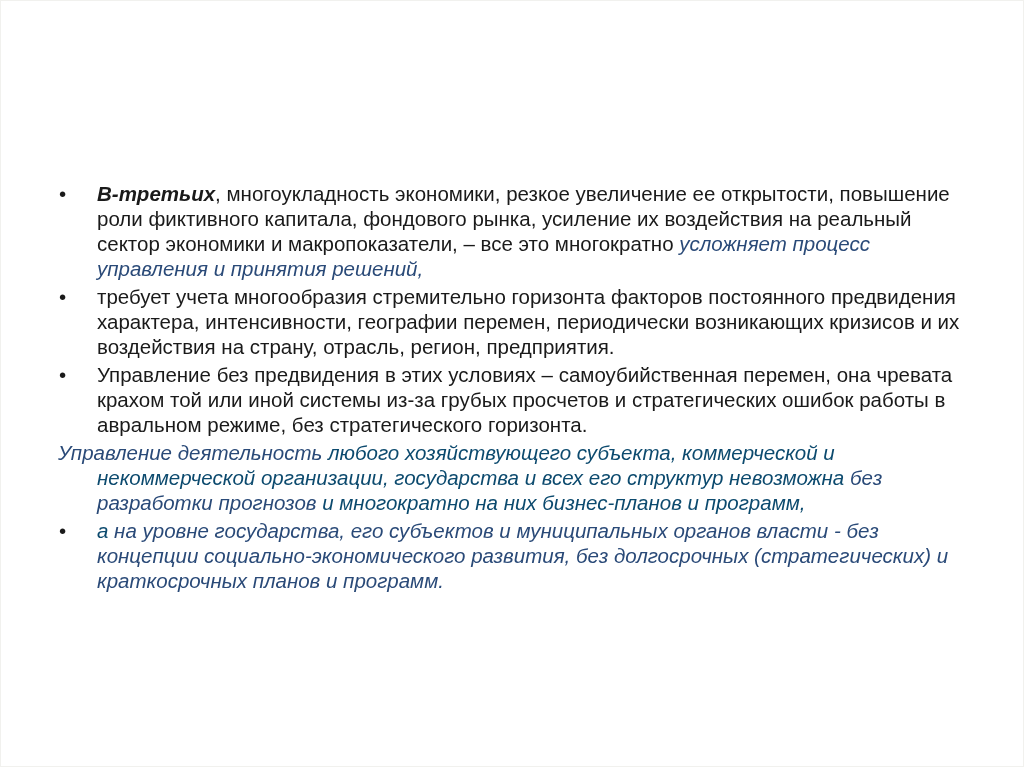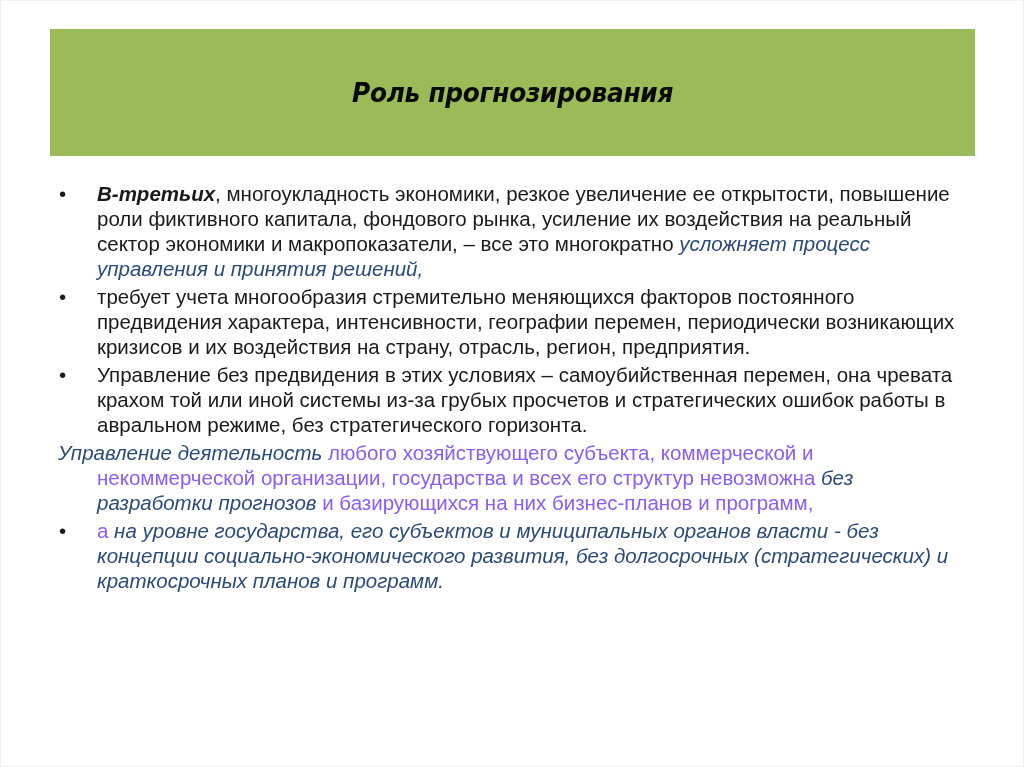--- a/index.html
+++ b/index.html
@@ -61,49 +61,46 @@
     }
     .bullet {
       position: absolute;
       left: 1px;
       top: 0;
       width: 20px;
       color: #1a1a1a;
     }
     .bold-italic { font-weight: bold; font-style: italic; }
     .blue-italic { color: #2a4a78; font-style: italic; }
-    .dark-italic { color: #8b5cf6; }
+    .dark-italic { font-style: italic; color: #0c4a6e; }
   </style>
 </head>
 <body>
 
 <div class="slide">
-  <div class="title-banner">
-    <span class="title-text">Роль прогнозирования</span>
-  </div>
 
   <div class="content">
 
     <div class="item">
       <span class="bullet">•</span>
       <span class="bold-italic">В-третьих</span><span>, многоукладность экономики, резкое увеличение ее открытости, повышение роли фиктивного капитала, фондового рынка, усиление их воздействия на реальный сектор экономики и макропоказатели, – все это многократно </span><span class="blue-italic">усложняет процесс управления и принятия решений,</span>
     </div>
 
     <div class="item">
       <span class="bullet">•</span>
-      <span>требует учета многообразия стремительно меняющихся факторов постоянного предвидения характера, интенсивности, географии перемен, периодически возникающих кризисов и их воздействия на страну, отрасль, регион, предприятия.</span>
+      <span>требует учета многообразия стремительно горизонта факторов постоянного предвидения характера, интенсивности, географии перемен, периодически возникающих кризисов и их воздействия на страну, отрасль, регион, предприятия.</span>
     </div>
 
     <div class="item">
       <span class="bullet">•</span>
       <span>Управление без предвидения в этих условиях – самоубийственная перемен, она чревата крахом той или иной системы из-за грубых просчетов и стратегических ошибок работы в авральном режиме, без стратегического горизонта.</span>
     </div>
 
     <div class="item no-bullet">
-      <span class="blue-italic">Управление деятельность</span><span class="dark-italic"> любого хозяйствующего субъекта, коммерческой и некоммерческой организации, государства и всех его структур невозможна </span><span class="blue-italic">без разработки прогнозов</span><span class="dark-italic"> и базирующихся на них бизнес-планов и программ,</span>
+      <span class="blue-italic">Управление деятельность</span><span class="dark-italic"> любого хозяйствующего субъекта, коммерческой и некоммерческой организации, государства и всех его структур невозможна </span><span class="blue-italic">без разработки прогнозов</span><span class="dark-italic"> и многократно на них бизнес-планов и программ,</span>
     </div>
 
     <div class="item">
       <span class="bullet">•</span>
       <span class="dark-italic">а </span><span class="blue-italic">на уровне государства, его субъектов и муниципальных органов власти - без концепции социально-экономического развития, без долгосрочных (стратегических) и краткосрочных планов и программ.</span>
     </div>
   </div>
 </div>
 
 </body></html>

